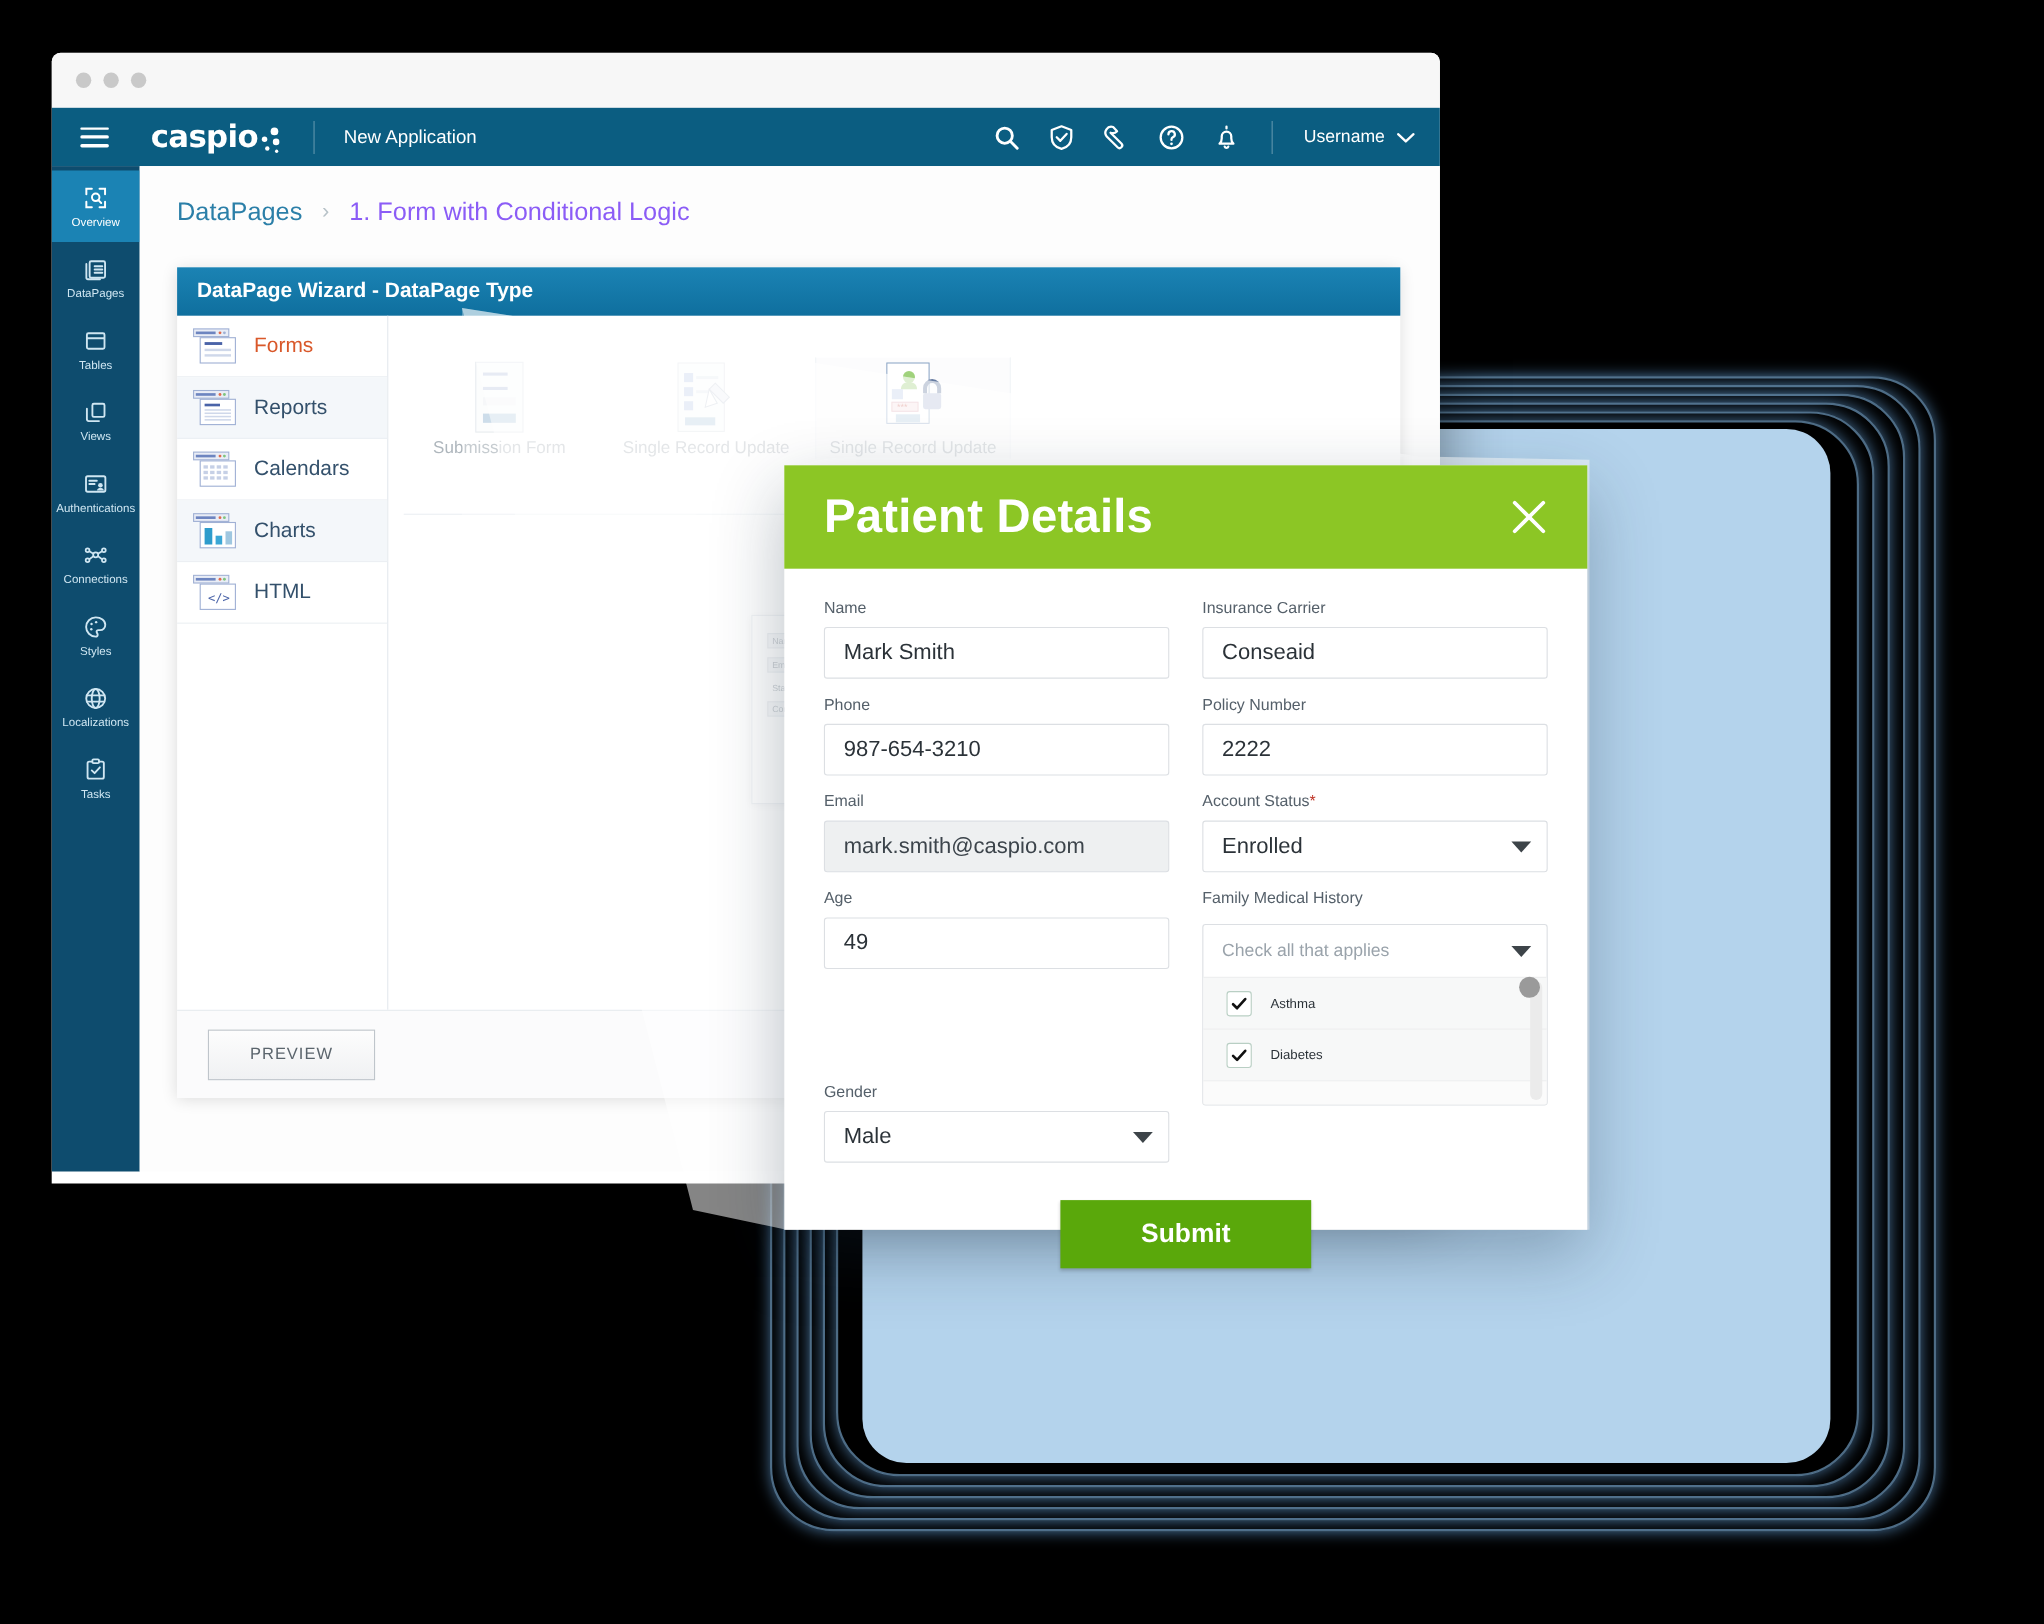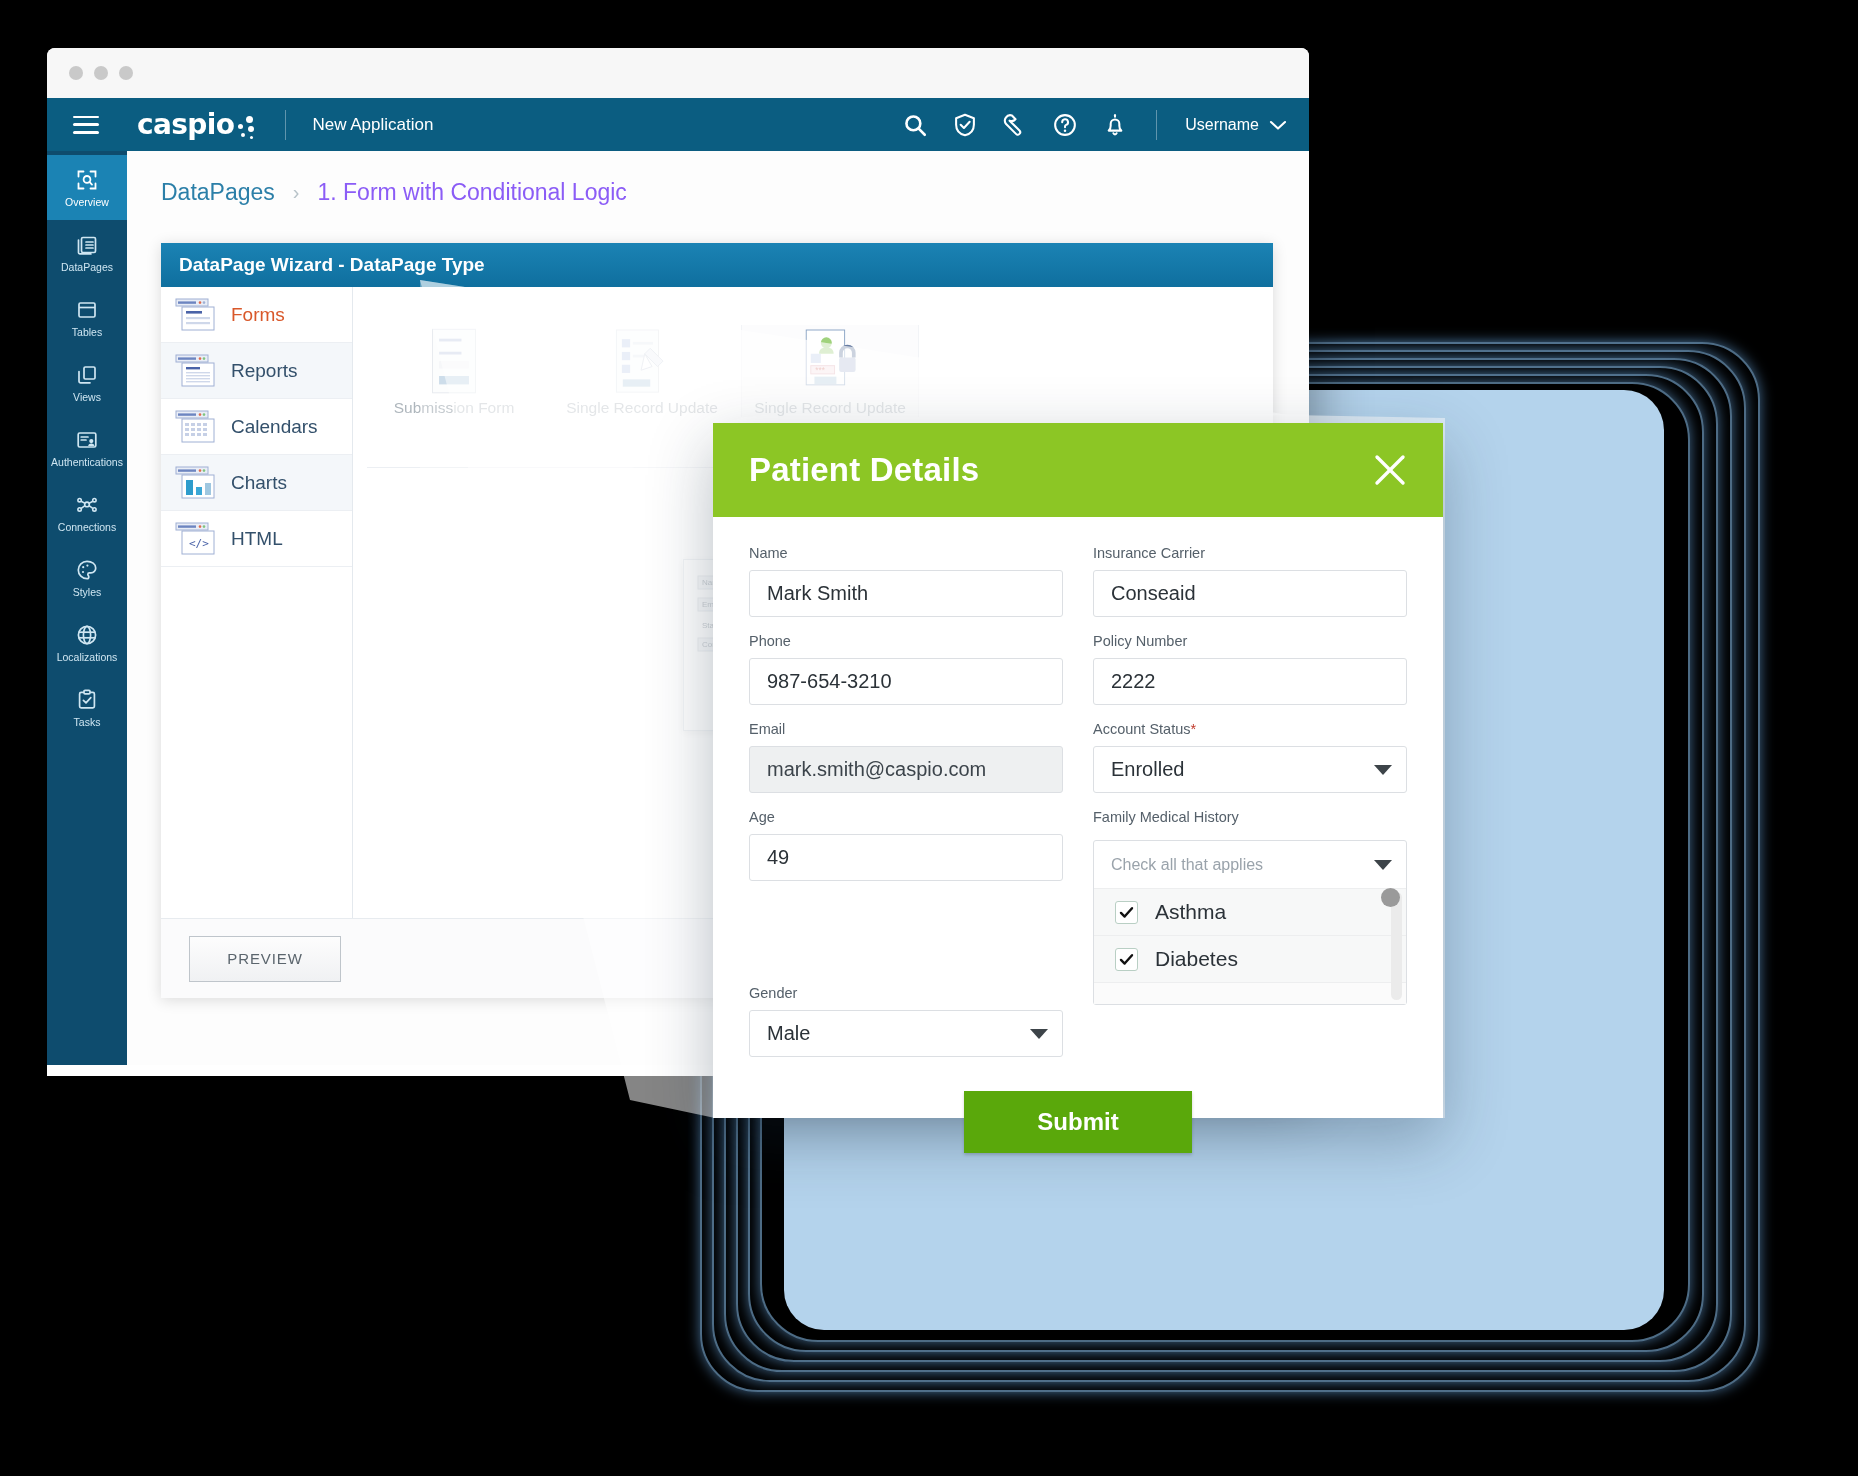--- a/index.html
+++ b/index.html
@@ -113,21 +113,21 @@
 
   
   .modal {
     position: absolute; left: 713px; top: 423px; width: 730px; height: 695px;
     background: #fff; box-shadow: 0 22px 60px rgba(20,40,60,.30);
   }
   .modal-head {
     height: 94px; background: #8cc625; display: flex; align-items: center;
     padding: 0 34px 0 36px; color: #fff;
   }
-  .modal-title { font-size: 33px; font-weight: 700; letter-spacing: .2px; }
+  .modal-title { font-size: 43px; font-weight: 700; letter-spacing: .2px; }
   .modal-close { margin-left: auto; width: 38px; height: 38px; cursor: pointer; }
   .modal-body { padding: 28px 36px 0 36px; display: grid; grid-template-columns: 1fr 1fr; column-gap: 30px; }
   .fgroup { margin-bottom: 16px; position: relative; }
   .flabel { font-size: 14.5px; color: #55606a; margin-bottom: 9px; display: block; }
   .req { color: #c0392b; }
   .fctl {
     height: 47px; border: 1px solid #dcdfe3; border-radius: 3px; background: #fff;
     display: flex; align-items: center; padding: 0 14px 0 17px; font-size: 20px; color: #2b3238;
   }
   .fctl.ro { background: #eef0f1; color: #3c444b; }
@@ -135,21 +135,21 @@
   .ph { color: #9aa3ab; }
 
   .multi {
     position: absolute; left: 0; top: 31px; width: 100%;
     border: 1px solid #dcdfe3; border-radius: 3px; background: #fff; z-index: 6;
   }
   .multi-head { height: 47px; display: flex; align-items: center; padding: 0 14px 0 17px; font-size: 16px; }
   .multi-list { position: relative; }
   .multi-item {
     height: 47px; display: flex; align-items: center; gap: 17px; padding-left: 21px;
-    background: #f7f8f8; border-top: 1px solid #edeeef; font-size: 21px; color: #2b3238; cursor: pointer;
+    background: #f7f8f8; border-top: 1px solid #edeeef; font-size: 12px; color: #2b3238; cursor: pointer;
   }
   .cbox {
     width: 23px; height: 23px; border: 1px solid #b9cfc4; border-radius: 3px; background: #fff;
     display: flex; align-items: center; justify-content: center; flex: none;
   }
   .multi-pad { height: 22px; background: #fbfbfb; border-top: 1px solid #edeeef; }
   .scrolltrack {
     position: absolute; right: 4px; top: 4px; width: 11px; bottom: 4px;
     background: #ebebeb; border-radius: 6px;
   }

